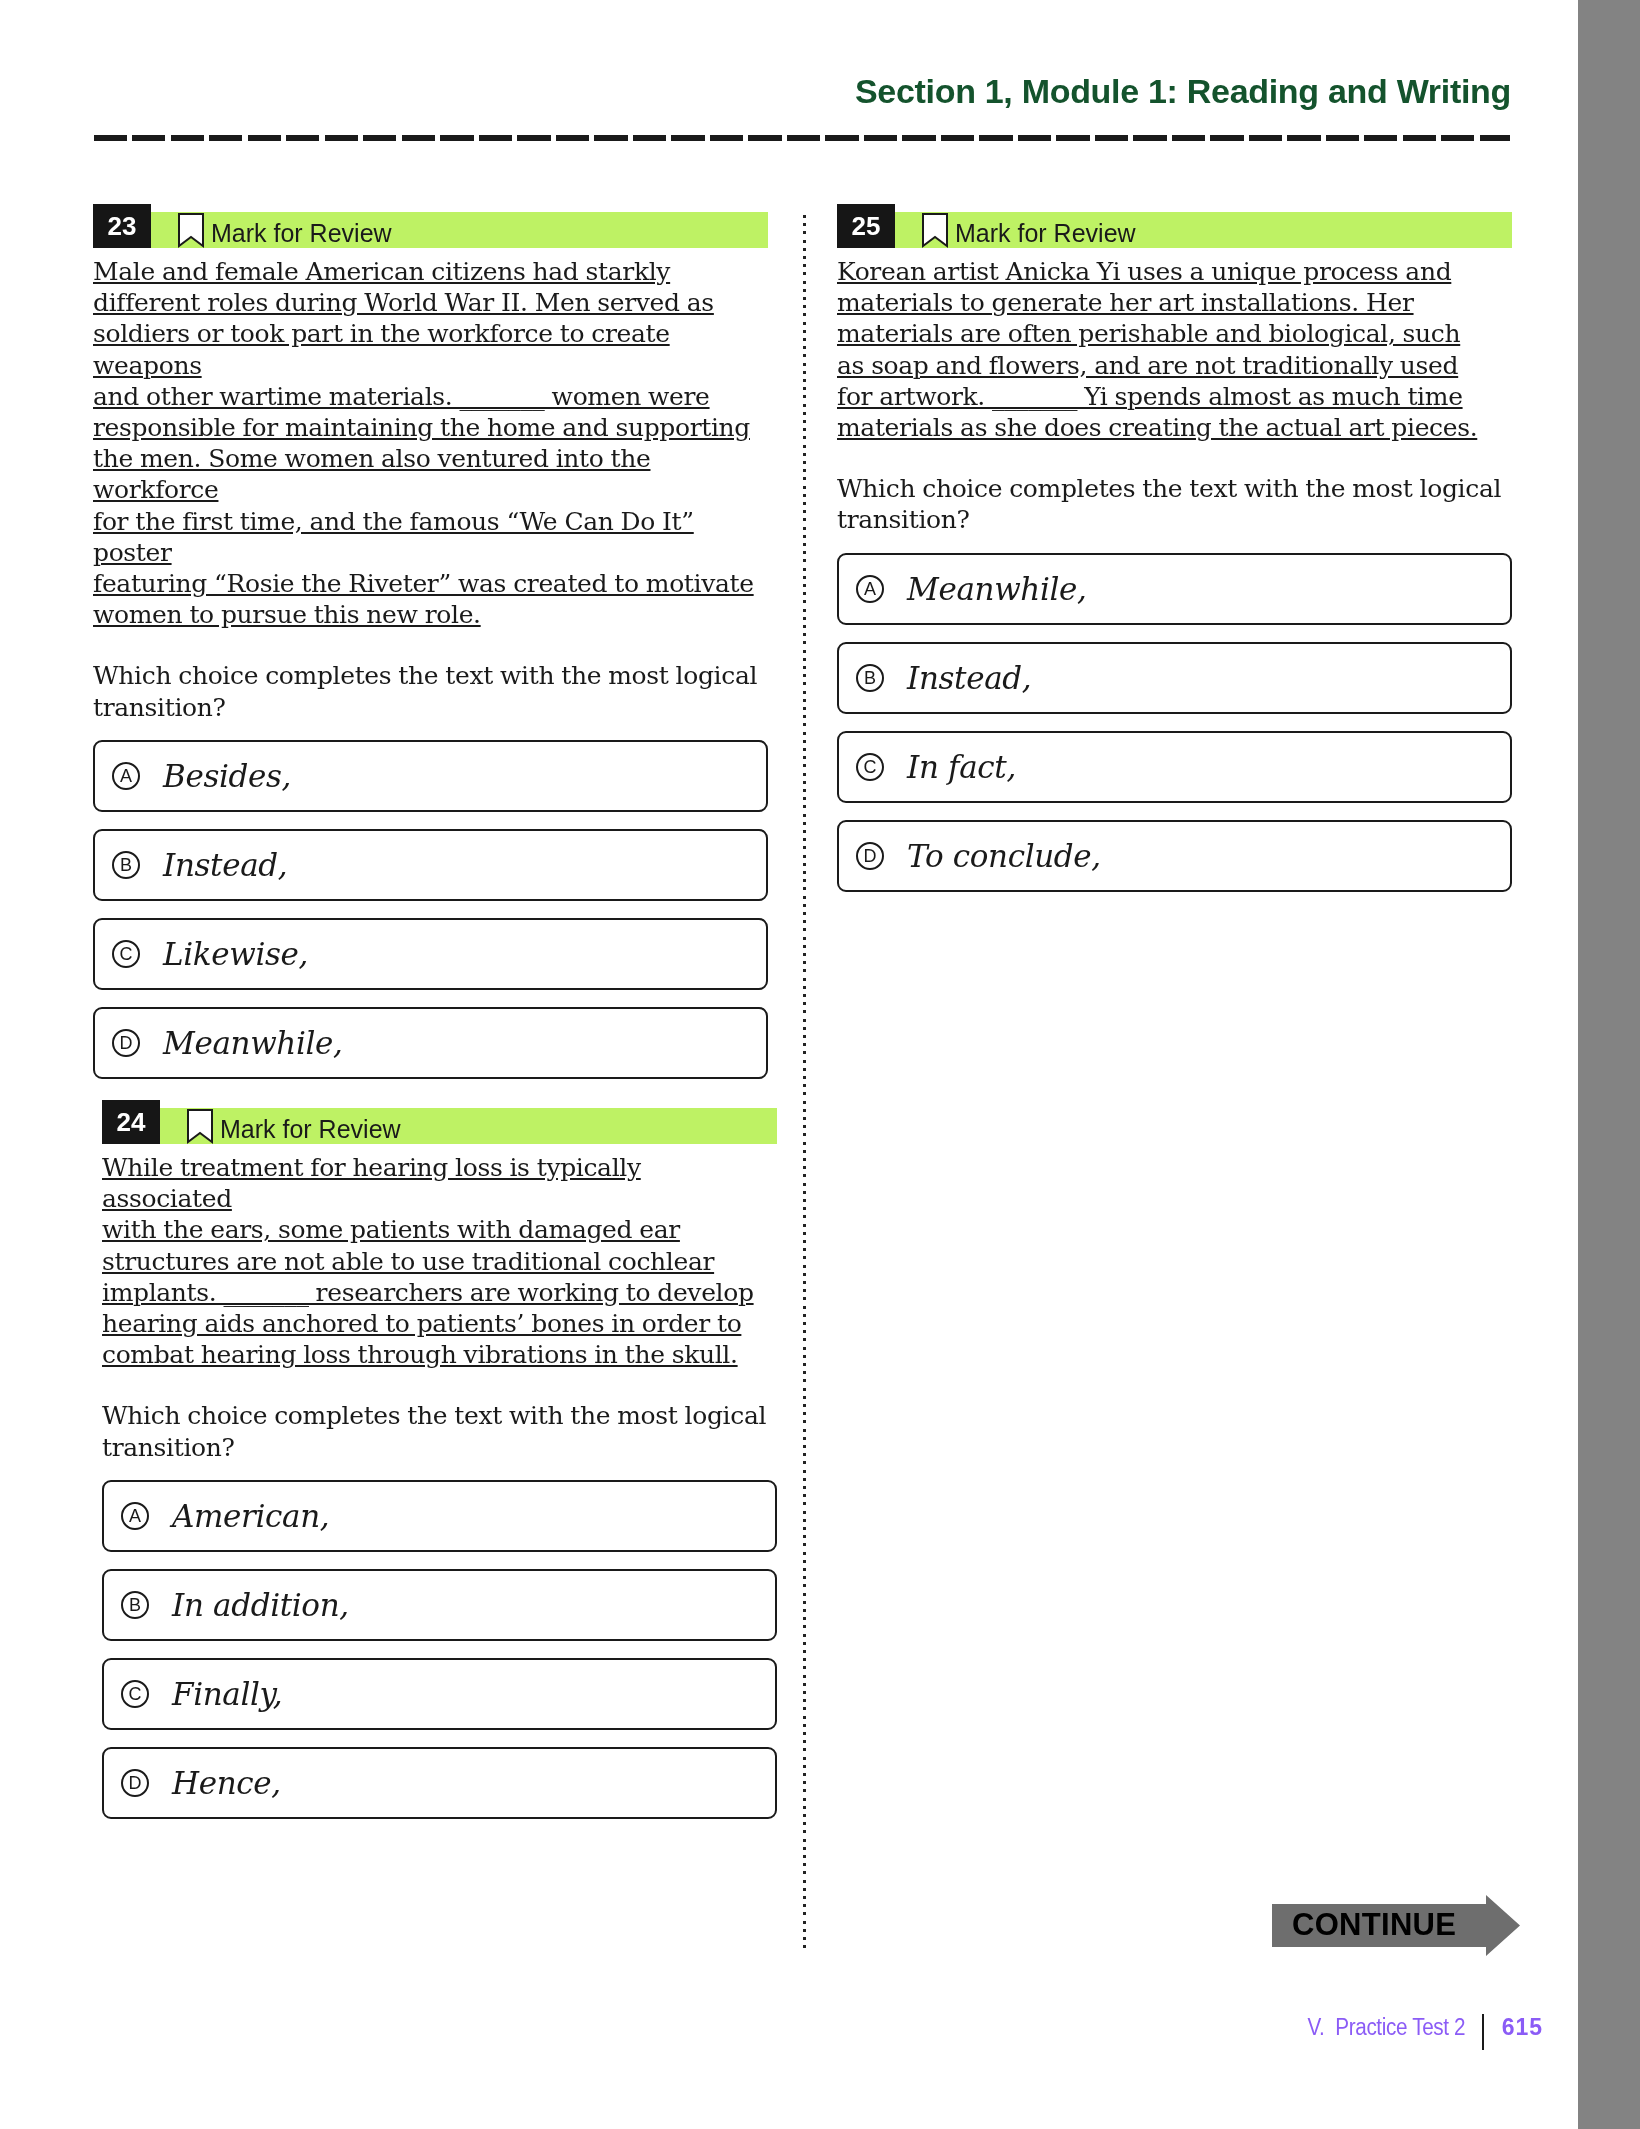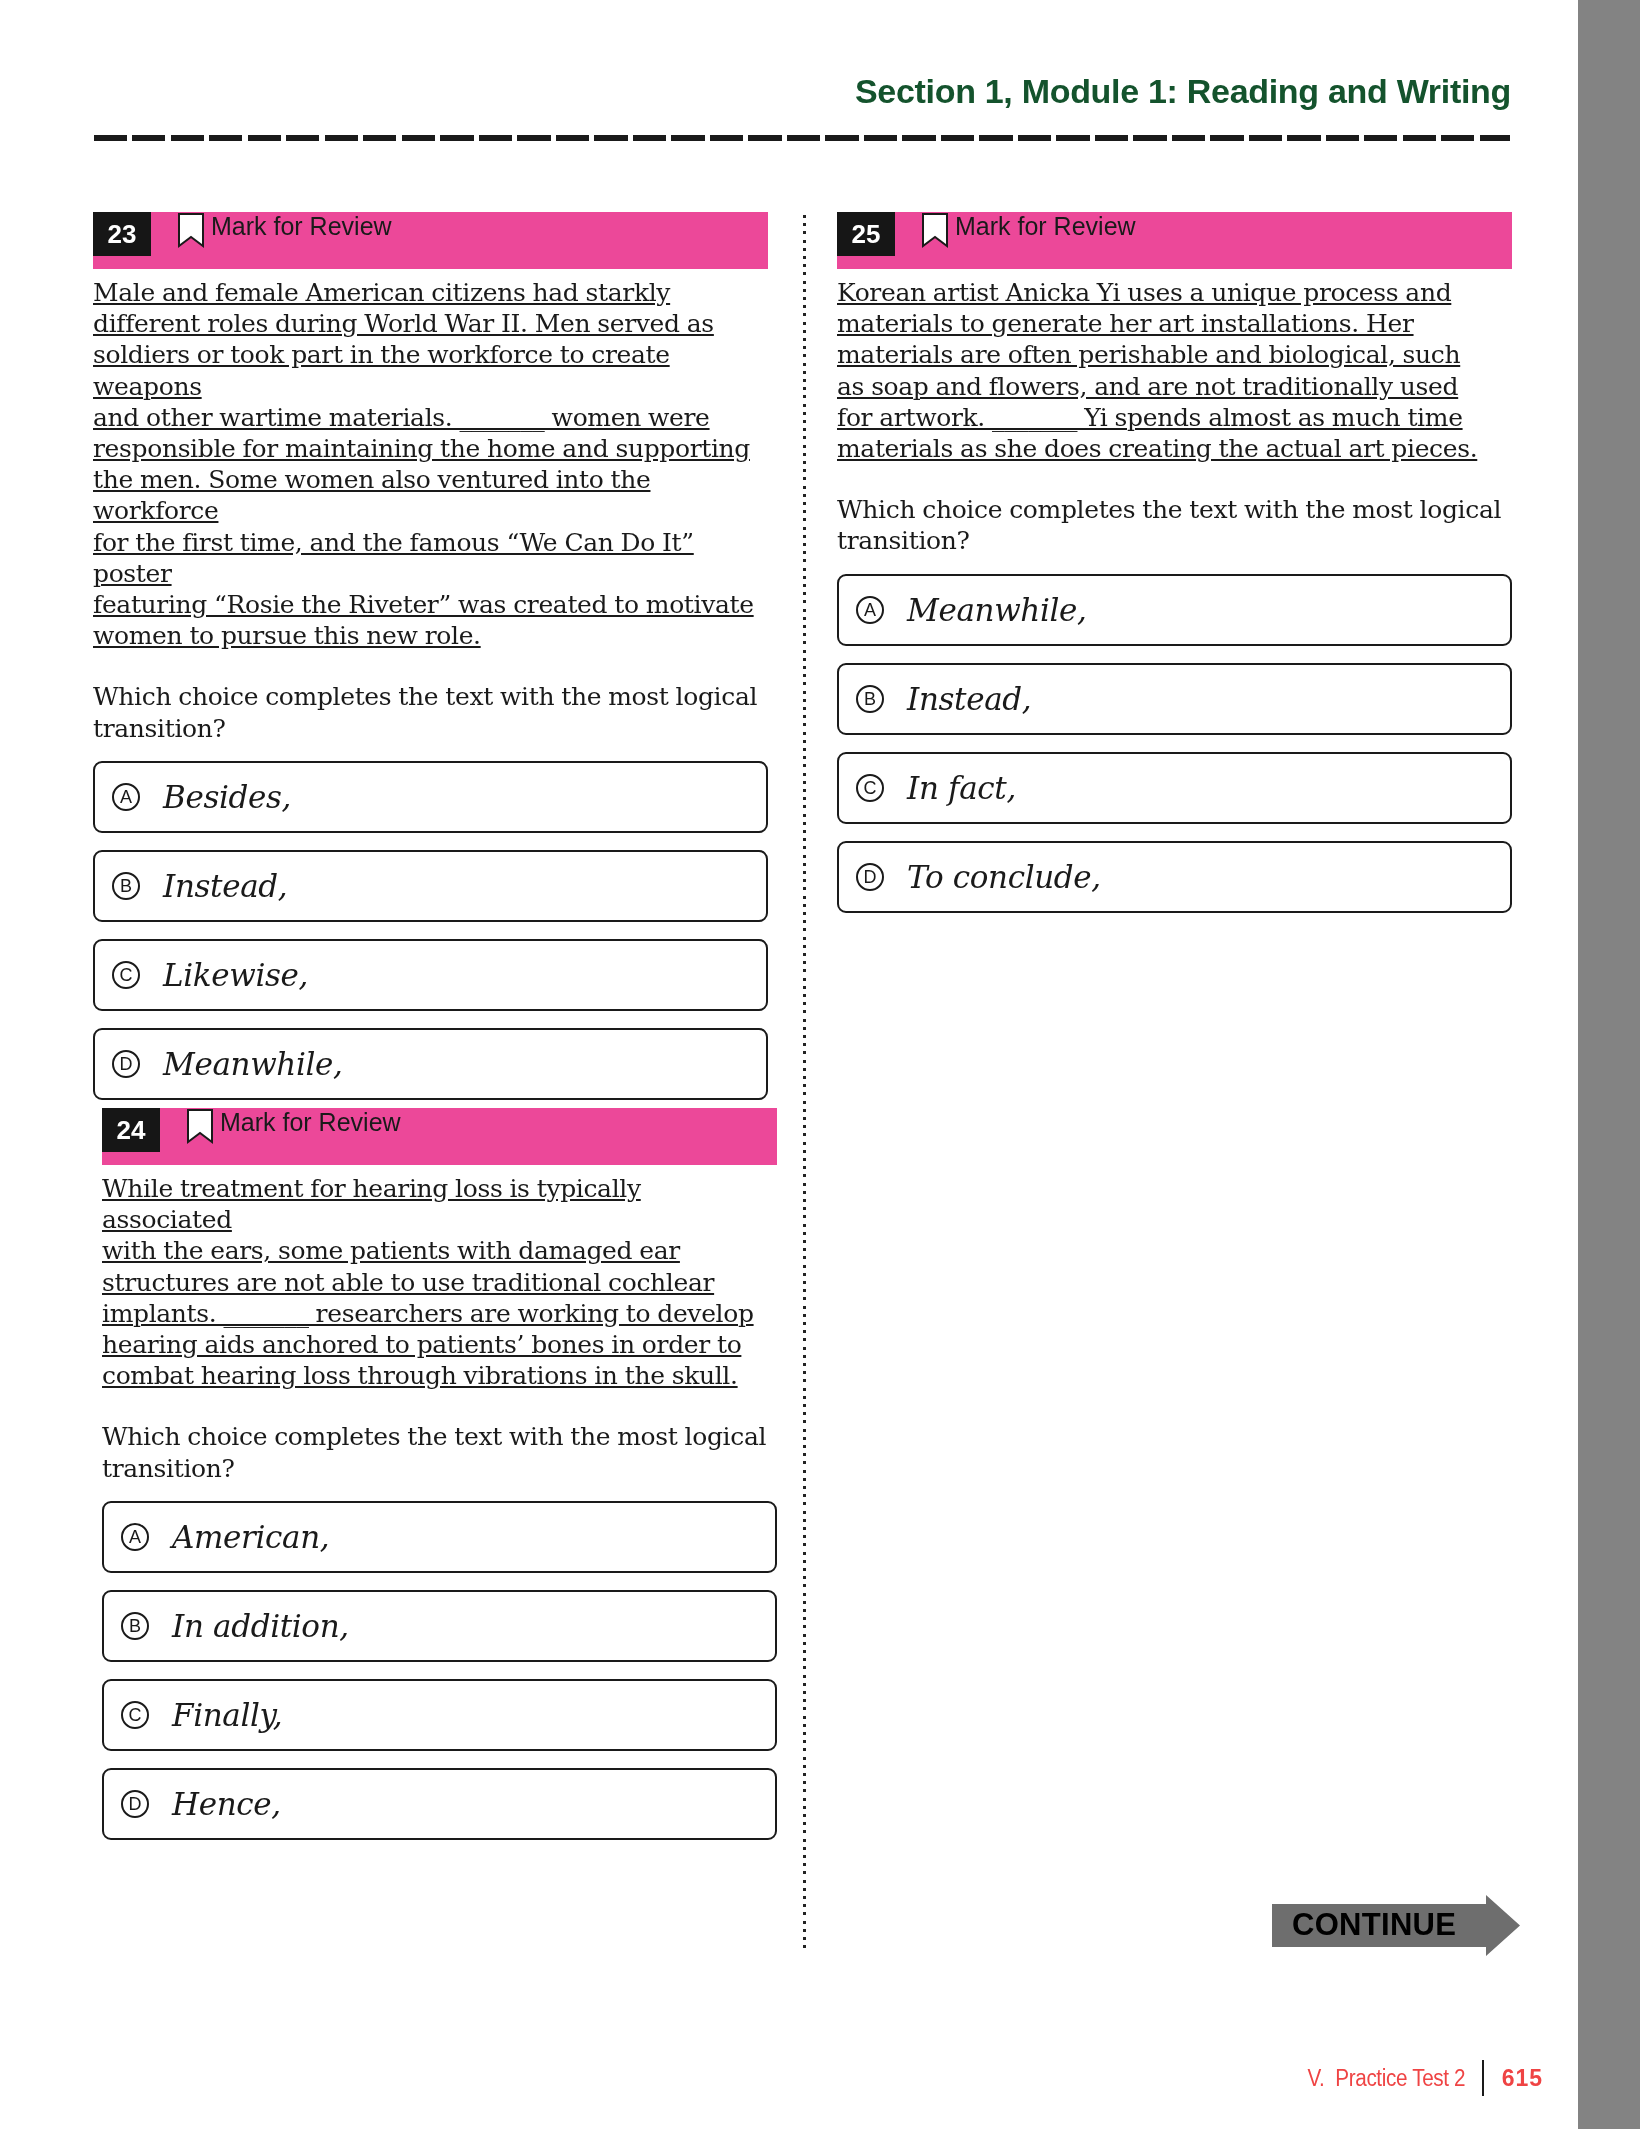--- a/index.html
+++ b/index.html
@@ -21,22 +21,22 @@
     background: repeating-linear-gradient(90deg, #1a1a1a 0 33px, transparent 33px 38.5px);
   }
 
   .col-divider {
     position: absolute; left: 803px; top: 215px; width: 3px; height: 1735px;
     background: repeating-linear-gradient(180deg, #222 0 3px, transparent 3px 8.2px);
   }
 
   .question { position: absolute; width: 675px; }
   .q-header {
-    height: 57px; background: #ec4899; position: relative;
-    display: flex; align-items: flex-start;
+    height: 36px; background: #bef264; position: relative;
+    display: flex; align-items: flex-end;
   }
   .q-number {
     width: 58px; height: 44px; background: #161616; color: #fff;
     font-family: "Liberation Sans", "DejaVu Sans", sans-serif; font-weight: bold; font-size: 26px;
     display: flex; align-items: center; justify-content: center;
   }
   .bookmark { margin-left: 26px; width: 28px; height: 36px; display: block; }
   .mark-label {
     margin-left: 6px;
     font-family: "Liberation Sans", "DejaVu Sans", sans-serif; font-size: 25px; color: #1a1a1a;
@@ -68,22 +68,22 @@
   }
   .continue svg { position: absolute; left: 0; top: 0; }
   .continue-label {
     position: absolute; left: 20px; top: 12px;
     font-family: "Liberation Sans", "DejaVu Sans", sans-serif; font-weight: bold;
     font-size: 31px; color: #000000; letter-spacing: 0.3px;
   }
 
   .footer {
     position: absolute; right: 97px; top: 2014px; height: 36px;
-    display: flex; align-items: center;
-    font-family: "Liberation Sans", "DejaVu Sans", sans-serif; color: #ef4444; margin-top: 46px;
+    display: flex; 
+    font-family: "Liberation Sans", "DejaVu Sans", sans-serif; color: #8b5cf6;
   }
   .footer-section { font-size: 23px; letter-spacing: -0.4px; transform: scaleX(0.9); transform-origin: right center; }
   .footer-sep { width: 2px; height: 36px; background: #1a1a1a; margin: 0 18px 0 16px; }
   .footer-page { font-size: 23px; font-weight: bold; letter-spacing: 1px; }
 </style>
 </head>
 <body>
 
 <div class="side-bar"></div>
 

